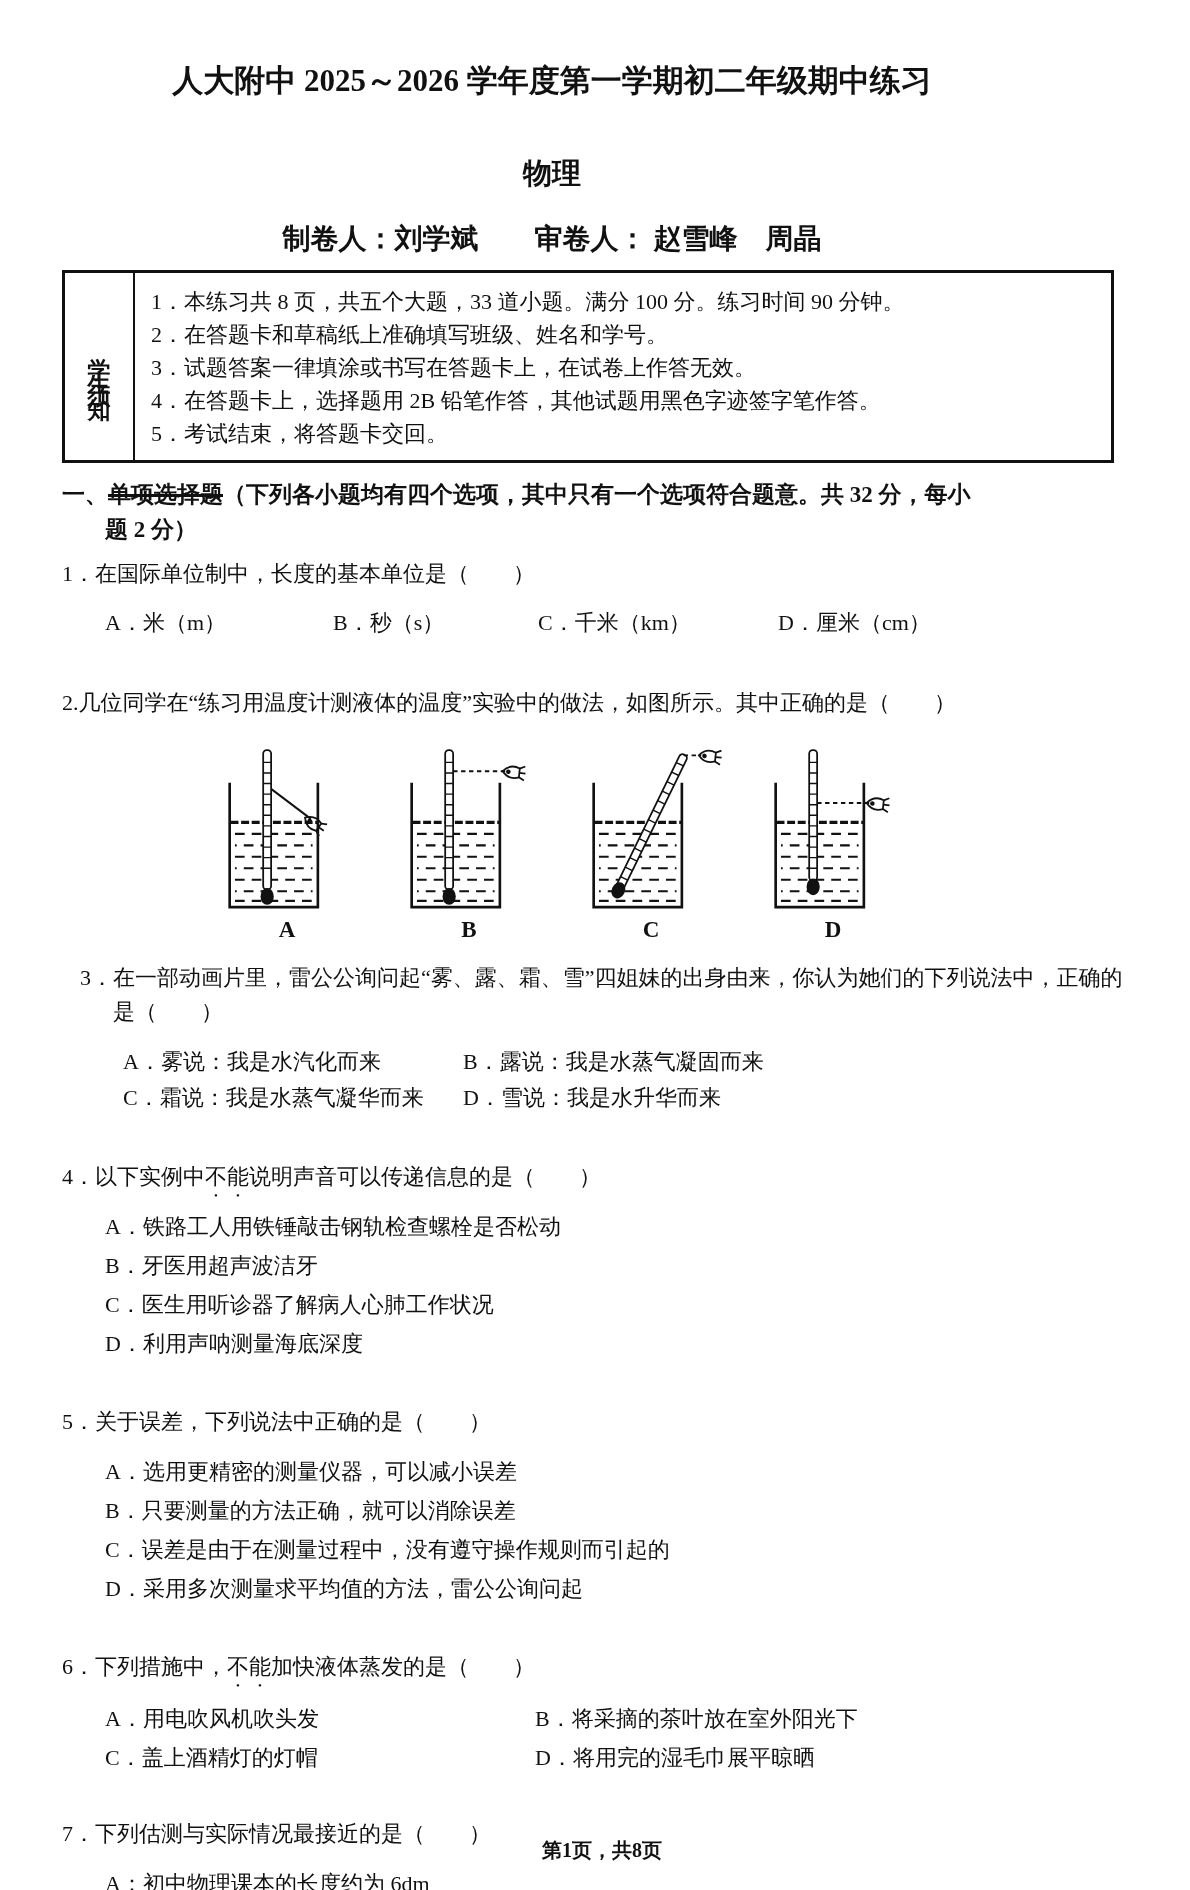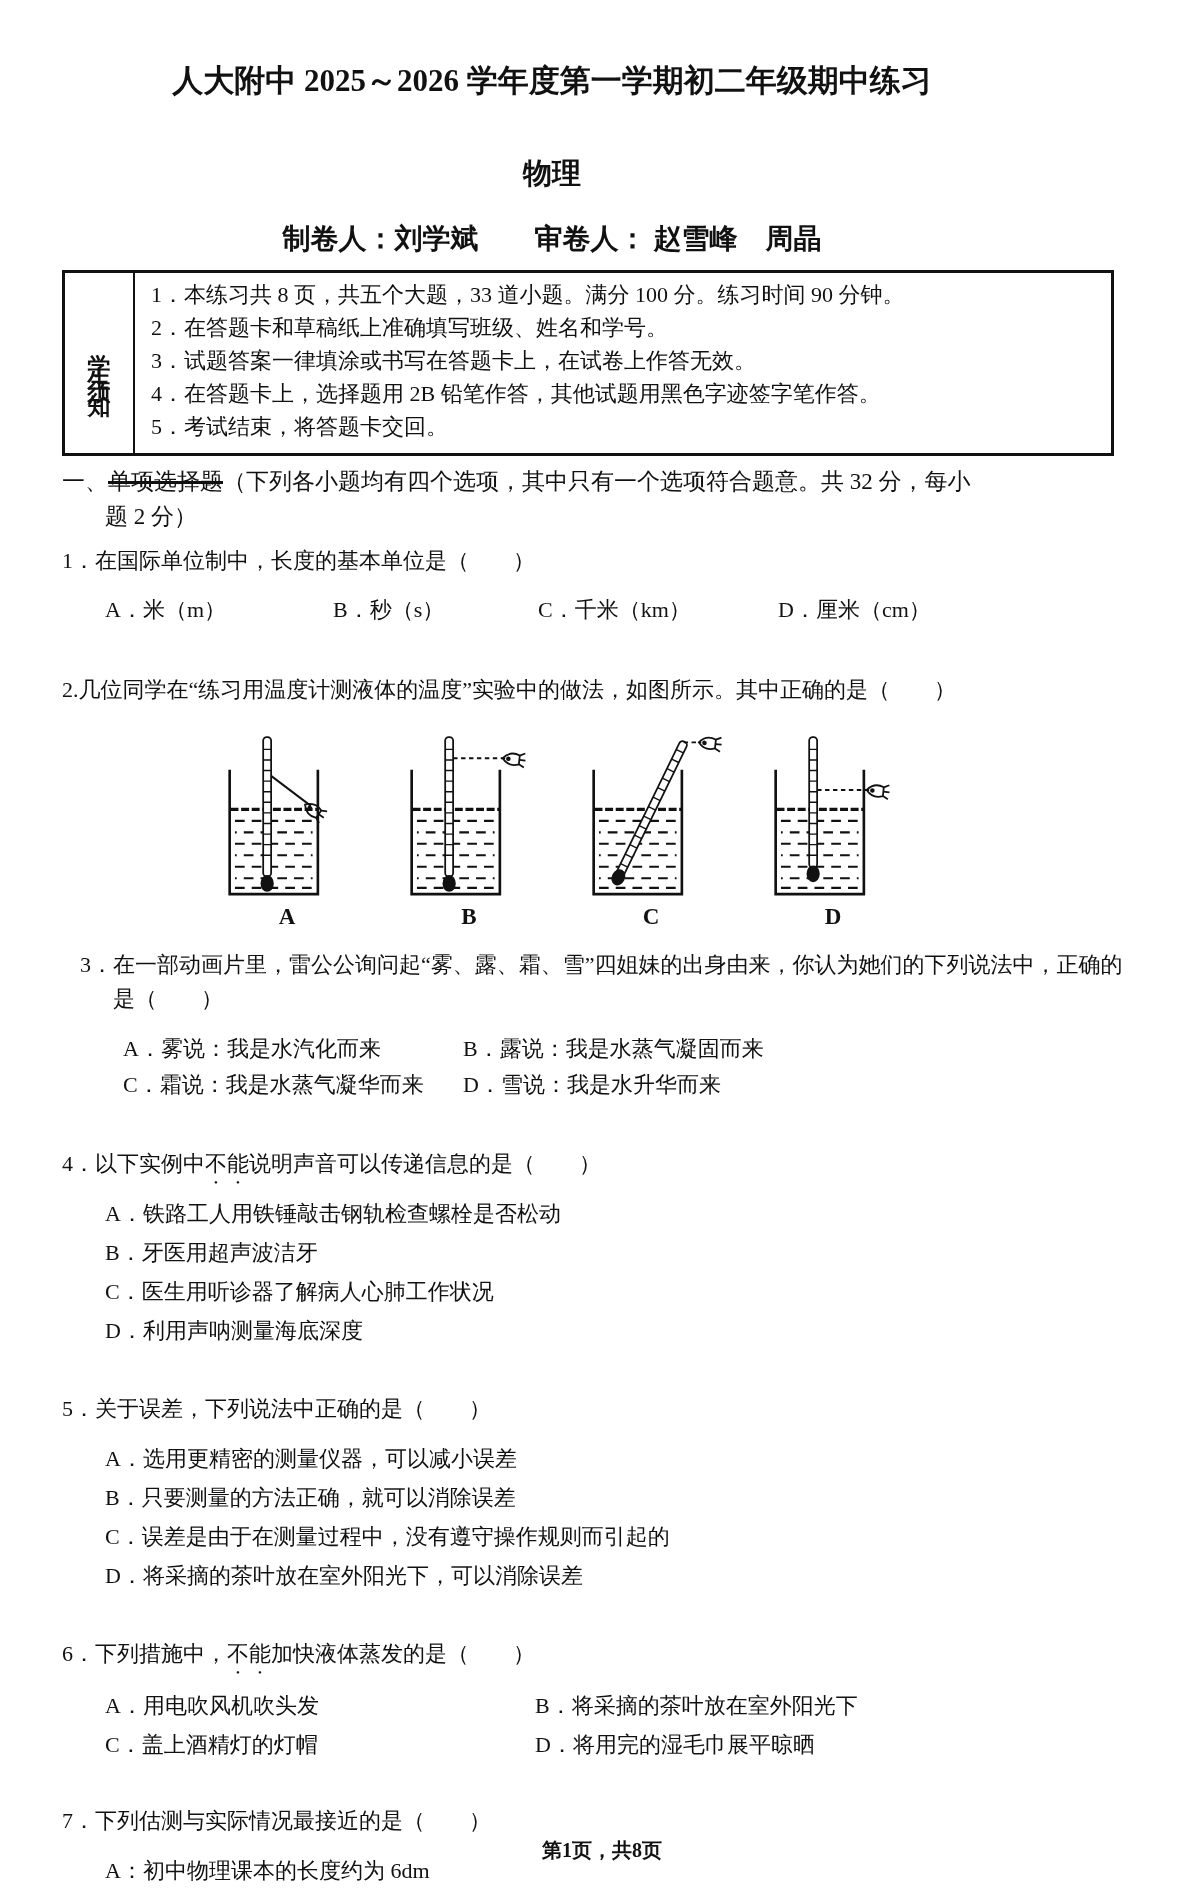--- a/index.html
+++ b/index.html
@@ -11,24 +11,24 @@
   .content{padding:42px 62px 0 62px;}
   .hdr{width:980px;text-align:center;}
   .title{font-size:31px;font-weight:bold;margin-top:18px;}
   .subject{font-size:29px;font-weight:bold;margin-top:52px;}
   .makers{font-size:28px;font-weight:bold;margin-top:26px;}
   .makers .gap{display:inline-block;width:56px;}
 
   .notice-box{margin-top:12px;width:1052px;border:3px solid #111;display:flex;box-sizing:border-box;}
   .notice-side{width:68px;border-right:2px solid #111;display:flex;align-items:center;justify-content:center;
     font-size:23px;font-weight:bold;writing-mode:vertical-rl;text-orientation:upright;letter-spacing:14px;padding:10px 0;}
-  .notice-items{flex:1;padding:5px 8px 10px 16px;font-size:22px;}
+  .notice-items{flex:1;padding:12px 8px 10px 16px;font-size:22px;}
   .notice-items div{line-height:33px;}
 
-  .sec-heading{margin-top:8px;font-size:23px;font-weight:normal;line-height:35px;}
+  .sec-heading{margin-top:14px;font-size:23px;font-weight:bold;line-height:35px;}
   .struck{text-decoration:line-through;text-decoration-thickness:2.5px;}
   .indent2{margin-left:43px;}
 
   .question{font-size:22px;}
   .qtext{padding-left:33px;text-indent:-33px;line-height:34px;}
   .emph{-webkit-text-emphasis:filled dot;-webkit-text-emphasis-position:under left;
         text-emphasis:filled dot;text-emphasis-position:under left;}
 
   .q1-opts{margin:10px 0 0 43px;display:flex;}
   .q1-opts .o1{width:228px;}.q1-opts .o2{width:205px;}.q1-opts .o3{width:240px;}
@@ -237,21 +237,21 @@
       <div>D．利用声呐测量海底深度</div>
     </div>
   </div>
 
   <div class="question m-q5">
     <div class="qtext"><span>5．关于误差，下列说法中正确的是（　　）</span><span class="emph"></span><span></span></div>
     <div class="stack-opts">
       <div>A．选用更精密的测量仪器，可以减小误差</div>
       <div>B．只要测量的方法正确，就可以消除误差</div>
       <div>C．误差是由于在测量过程中，没有遵守操作规则而引起的</div>
-      <div>D．将采摘的茶叶放在室外阳光下，可以消除误差</div>
+      <div>D．采用多次测量求平均值的方法，雷公公询问起</div>
     </div>
   </div>
 
   <div class="question m-q6">
     <div class="qtext"><span>6．下列措施中，</span><span class="emph">不能</span><span>加快液体蒸发的是（　　）</span></div>
     <div class="q6-opts">
       <span>A．用电吹风机吹头发</span>
       <span>B．将采摘的茶叶放在室外阳光下</span>
       <span>C．盖上酒精灯的灯帽</span>
       <span>D．将用完的湿毛巾展平晾晒</span>

